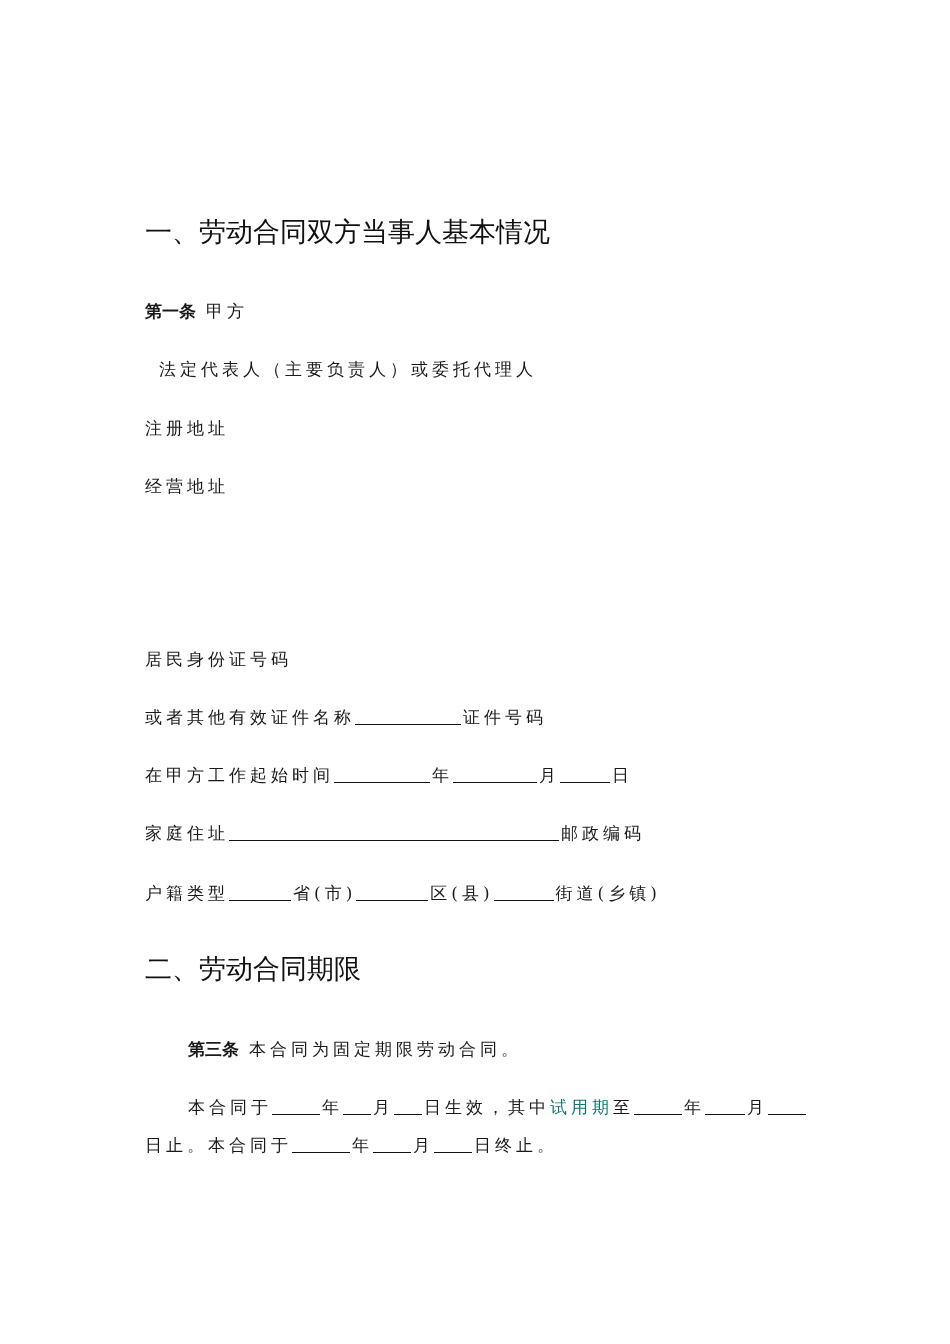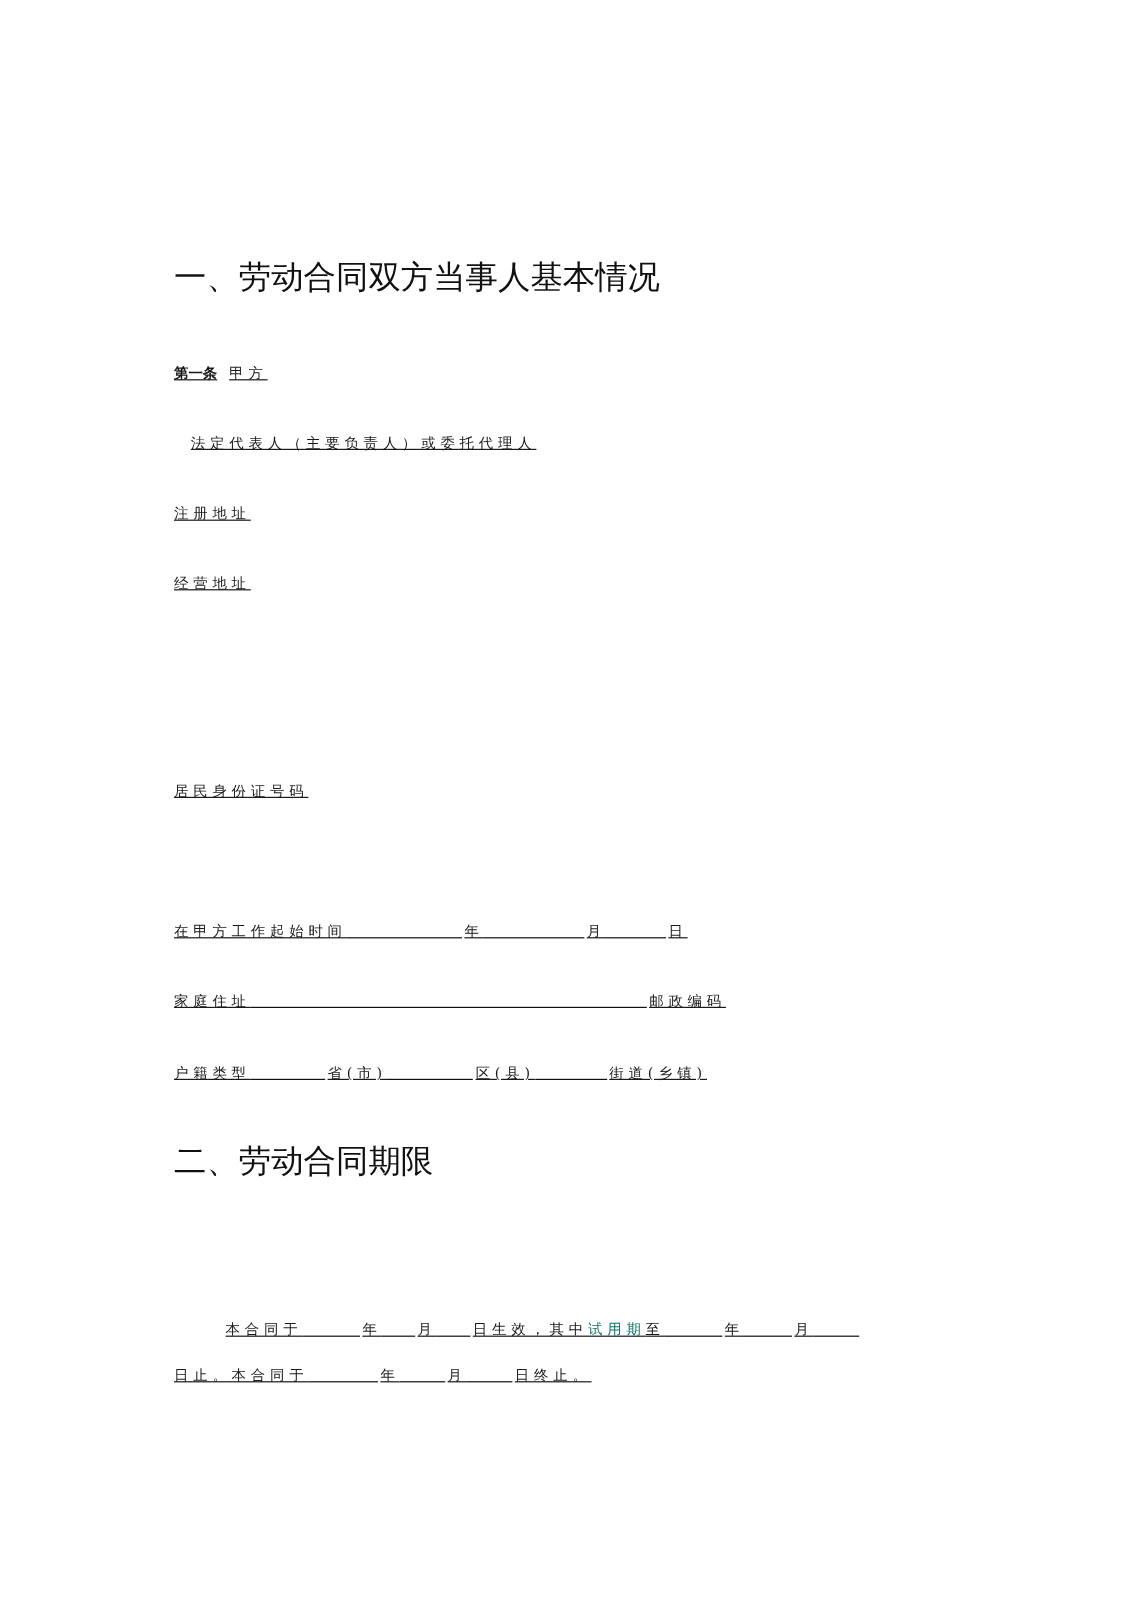--- a/index.html
+++ b/index.html
@@ -29,27 +29,26 @@
       line-height: 34px;
       font-weight: normal;
       letter-spacing: 0px;
       color: #111111;
       white-space: nowrap;
       font-family: "DejaVu Sans", "Liberation Sans", sans-serif;
     }
     .line {
       position: absolute;
       left: 145px;
-      font-size: 12px;
+      font-size: 17px;
       line-height: 24px;
       letter-spacing: 4px;
       white-space: nowrap;
       color: #1a1a1a;
       font-family: "DejaVu Serif", "Liberation Serif", serif;
-      text-decoration: underline;
     }
     .line.indent { left: 188px; }
     .bold {
       font-weight: bold;
       letter-spacing: 0px;
       font-family: "DejaVu Sans", "Liberation Sans", sans-serif;
       margin-right: 10px;
     }
     .blank {
       display: inline-block;
@@ -77,35 +76,41 @@
 
   <div class="line" style="top:357px;margin-left:14px;">法定代表人（主要负责人）或委托代理人</div>
 
   <div class="line" style="top:416px;">注册地址</div>
 
   <div class="line" style="top:474px;">经营地址</div>
 
 
   <div class="line" style="top:647px;">居民身份证号码</div>
 
+  <div class="line" style="top:705px;">
+    <span>或者其他有效证件名称</span><span class="blank" style="width:106px;"></span><span>证件号码</span>
+  </div>
 
   <div class="line" style="top:821px;">
     <span>家庭住址</span><span class="blank" style="width:330px;"></span><span>邮政编码</span>
   </div>
 
   <div class="line" style="top:763px;">
     <span>在甲方工作起始时间</span><span class="blank" style="width:96px;"></span><span>年</span><span class="blank" style="width:84px;"></span><span>月</span><span class="blank" style="width:50px;"></span><span>日</span>
   </div>
 
   <div class="line" style="top:881px;">
     <span>户籍类型</span><span class="blank" style="width:62px;"></span><span>省(市)</span><span class="blank" style="width:72px;"></span><span>区(县)</span><span class="blank" style="width:60px;"></span><span>街道(乡镇)</span>
   </div>
 
   <div class="h1" style="top:952px;">二、劳动合同期限</div>
 
+  <div class="line indent" style="top:1037px;">
+    <span class="bold">第三条</span><span>本合同为固定期限劳动合同。</span>
+  </div>
 
   <div class="line indent" style="top:1095px;">
     <span>本合同于</span><span class="blank" style="width:48px;"></span><span>年</span><span class="blank" style="width:28px;"></span><span>月</span><span class="blank" style="width:28px;"></span><span>日生效，其中</span><a class="link">试用期</a><span>至</span><span class="blank" style="width:48px;"></span><span>年</span><span class="blank" style="width:40px;"></span><span>月</span><span class="blank" style="width:38px;"></span>
   </div>
 
   <div class="line" style="top:1133px;">
     <span>日止。本合同于</span><span class="blank" style="width:58px;"></span><span>年</span><span class="blank" style="width:38px;"></span><span>月</span><span class="blank" style="width:38px;"></span><span>日终止。</span>
   </div>
 
 </div>

